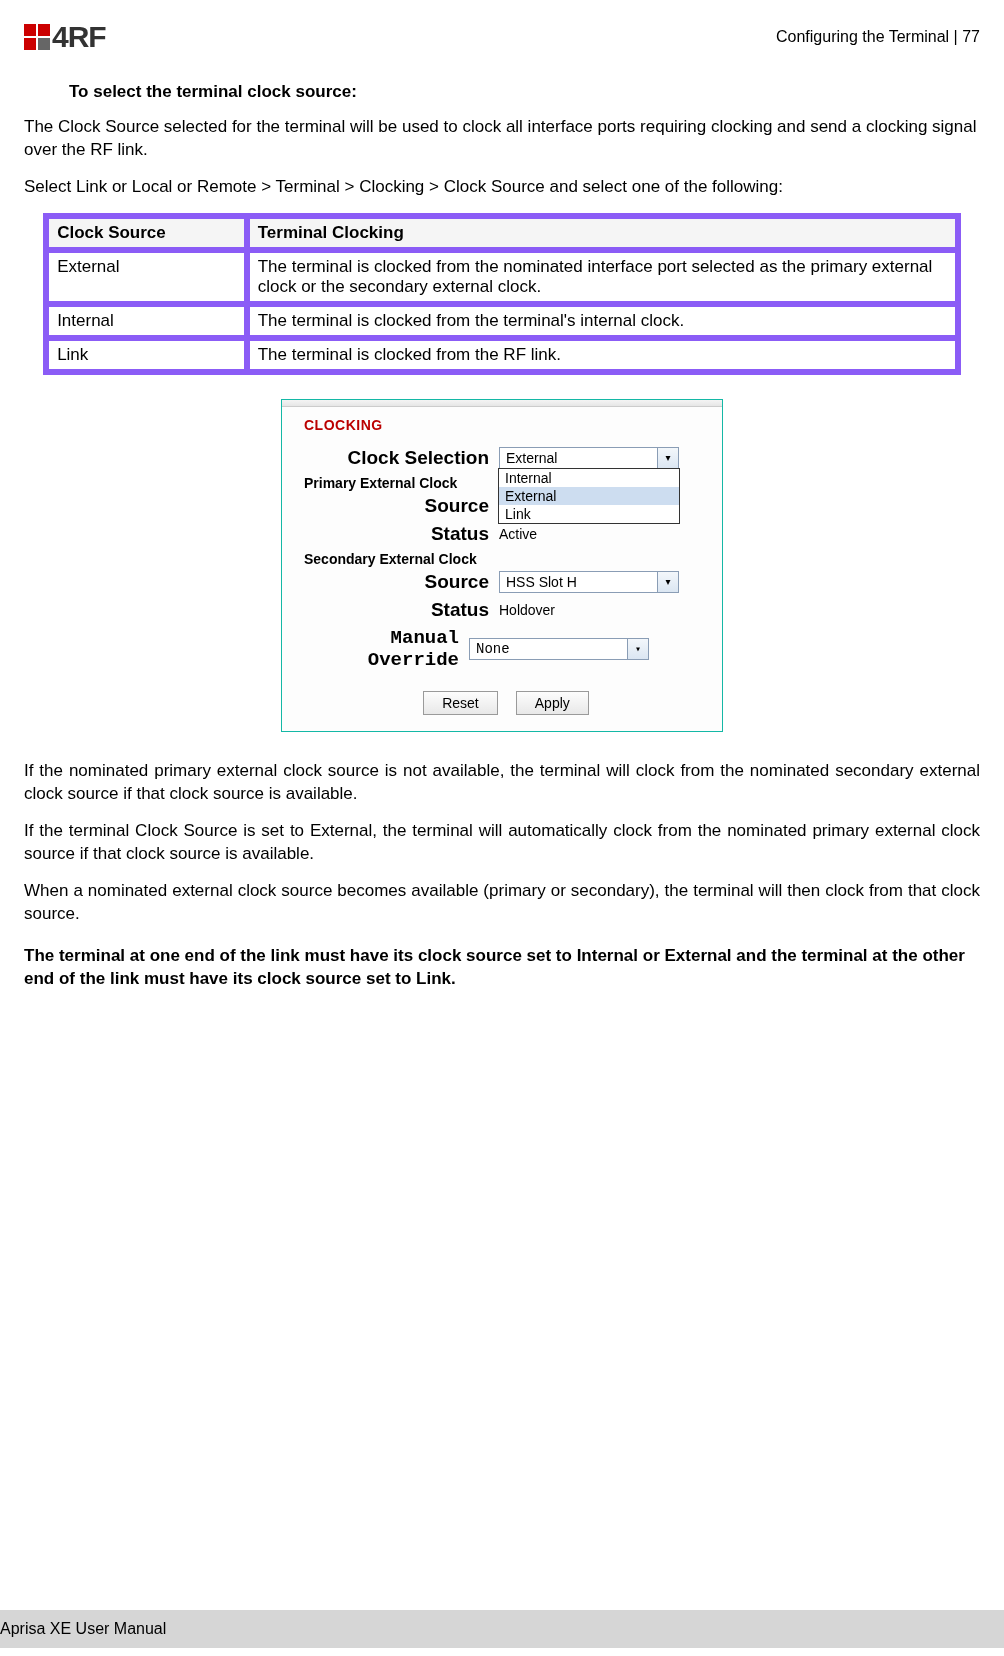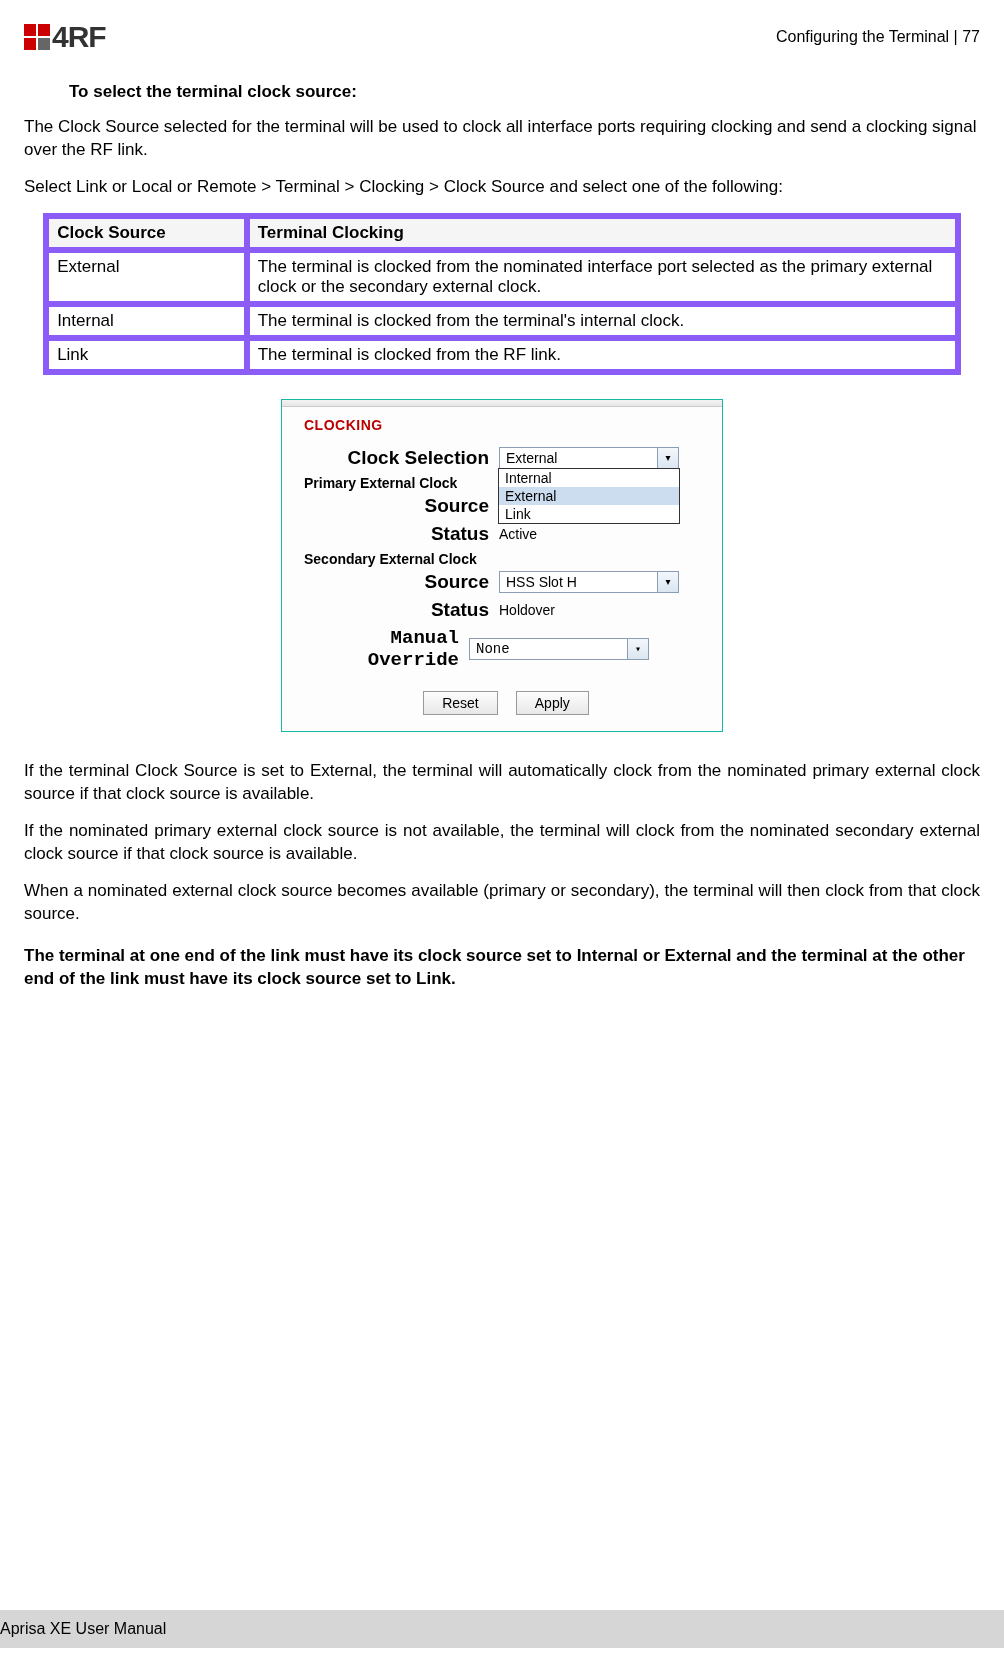--- a/index.html
+++ b/index.html
@@ -282,19 +282,19 @@
         </div>
 
         <div class="button-row">
           <div class="btn">Reset</div>
           <div class="btn">Apply</div>
         </div>
       </div>
     </div>
   </div>
 
+  <div class="para justify">If the nominated primary external clock source is not available, the terminal will clock from the nominated secondary external clock source if that clock source is available.</div>
   <div class="para justify">If the terminal Clock Source is set to External, the terminal will automatically clock from the nominated primary external clock source if that clock source is available.</div>
-  <div class="para justify">If the nominated primary external clock source is not available, the terminal will clock from the nominated secondary external clock source if that clock source is available.</div>
   <div class="para justify">When a nominated external clock source becomes available (primary or secondary), the terminal will then clock from that clock source.</div>
   <div class="para" style="margin-top:20px;font-weight:bold;">The terminal at one end of the link must have its clock source set to Internal or External and the terminal at the other end of the link must have its clock source set to Link.</div>
 </div>
 
 <div class="footer">Aprisa XE User Manual</div>
 
 </body></html>

